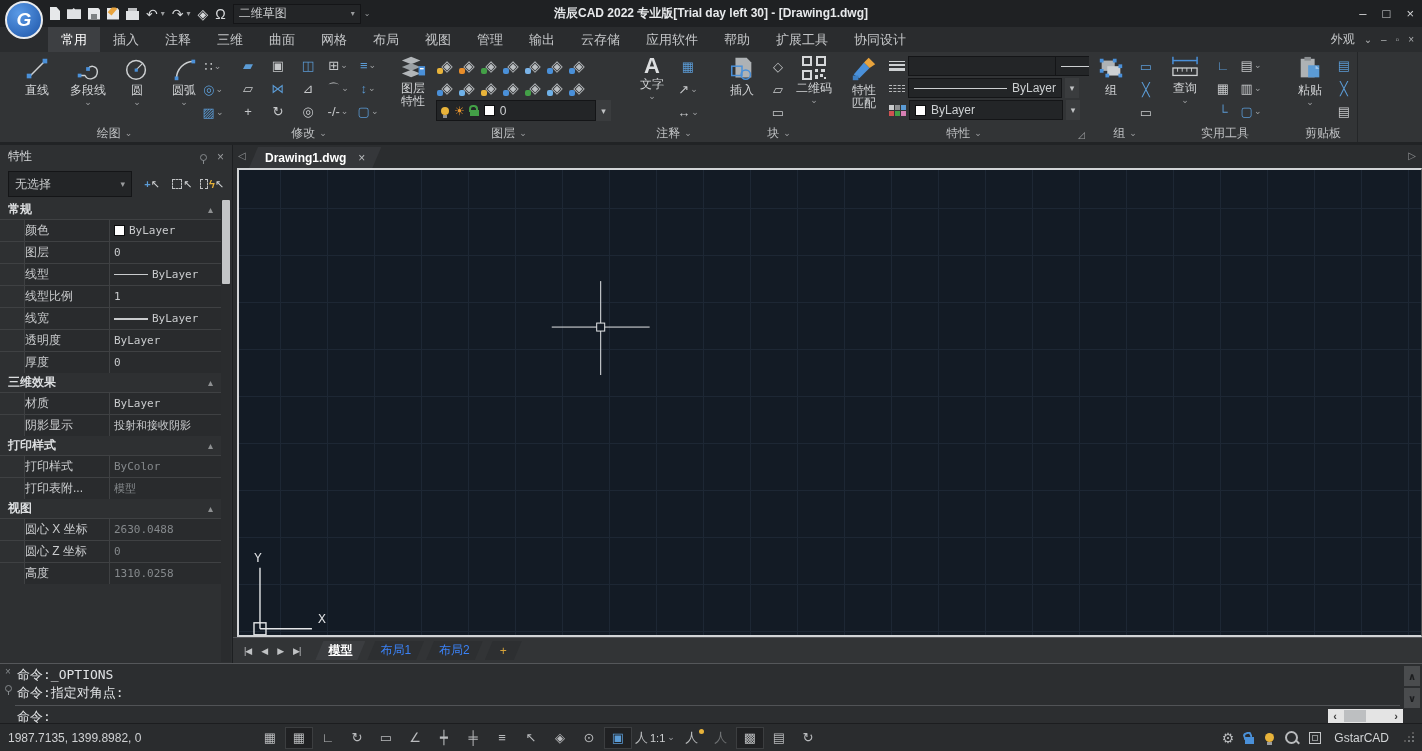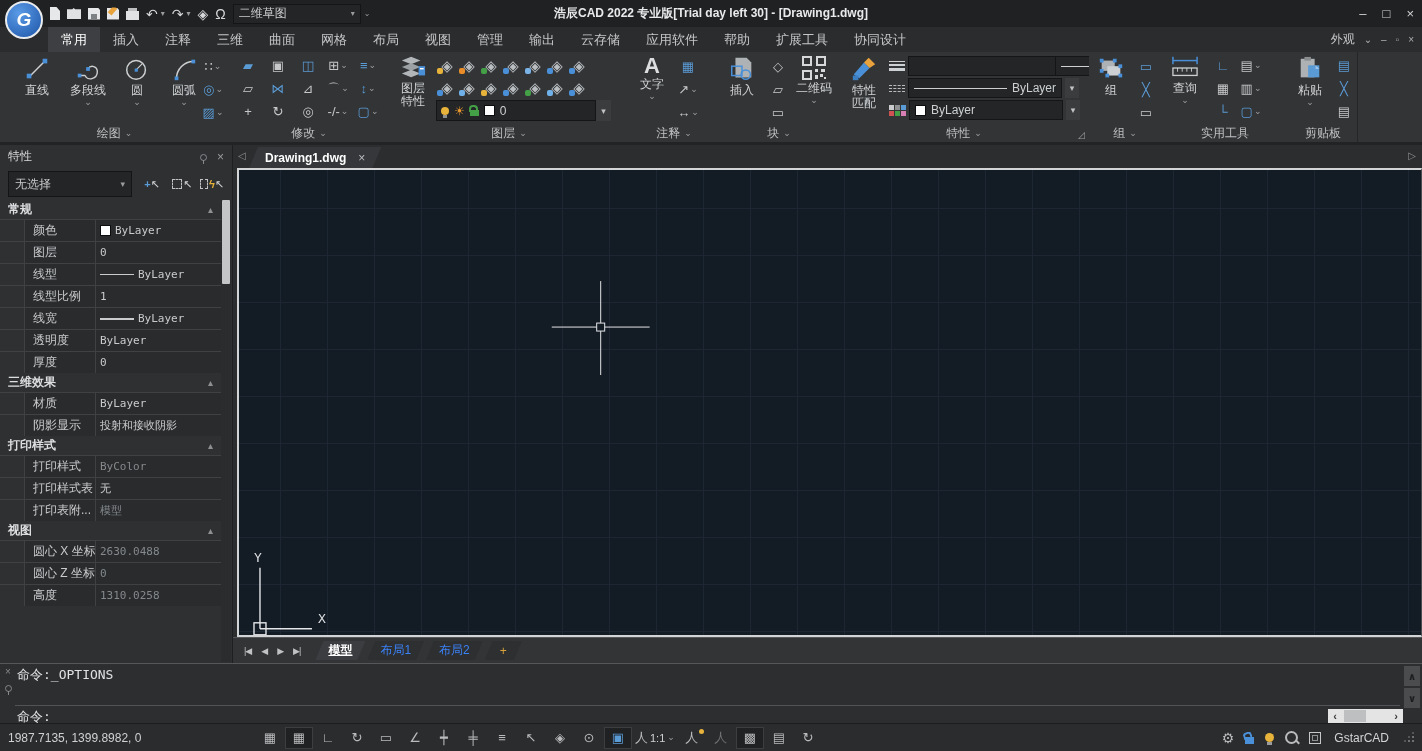--- a/index.html
+++ b/index.html
@@ -88,21 +88,21 @@
   .selbtns{display:flex;gap:6px}
   .selbtn{width:24px;height:24px;display:flex;align-items:center;justify-content:center;gap:0;font-size:11px;color:#d0d2d4}
   .selbtn .acc{color:#5b9bd5;font-weight:bold}
   .selbtn .yl{color:#e8b33a;font-weight:bold}
   .boxy{display:inline-block;width:8px;height:8px;border:1px dashed #c0c2c4;margin-right:1px}
   #psections{position:absolute;left:0;top:55px;width:221px}
   .psec-h{height:19px;display:flex;align-items:center;padding:0 8px;font-weight:bold;color:#dcdee0;background:#2e3032}
   .psec-h .coll{margin-left:auto;color:#8e9092;font-size:10px}
   .prow-p{display:flex;height:21px;border-top:1px solid #3f4143}
   .pgut{width:24px;background:#2e3032}
-  .plab{width:72px;background:#292b2d;border-left:1px solid #3f4143;border-right:1px solid #3f4143;display:flex;align-items:center;padding:0 8px;box-sizing:border-box;color:#c9cbcd;white-space:nowrap;overflow:hidden}
+  .plab{width:86px;background:#292b2d;border-left:1px solid #3f4143;border-right:1px solid #3f4143;display:flex;align-items:center;padding:0 0;box-sizing:border-box;color:#c9cbcd;white-space:nowrap;overflow:hidden}
   .pval{flex:1;background:#292b2d;display:flex;align-items:center;padding:0 4px;gap:4px;color:#c9cbcd;font-family:"DejaVu Sans Mono",monospace;font-size:11px;white-space:nowrap;overflow:hidden}
   .pval.dim{color:#85898c}
   .pval .ln{display:inline-block;width:34px;border-top:1px solid #c9cbcd}
   .pval .ln.thick{border-top-width:2px}
   .pscroll{position:absolute;right:1px;top:55px;width:10px;height:462px;background:#2a2c2e}
   .pthumb{position:absolute;left:1px;top:0;width:8px;height:84px;background:#c3c5c7;border-radius:1px}
   
   .doctabs{position:absolute;left:233px;top:145px;right:0;height:23px;background:#2b2d2f}
   .docchev{position:absolute;top:5px;font-size:10px;color:#8e9092}
   .doctab{position:absolute;left:16px;top:2px;height:21px;padding:0 16px;display:flex;align-items:center;gap:12px;
@@ -771,27 +771,20 @@
           </div>
           <div class="prow-p">
             <span class="pgut"></span>
             <span class="plab">打印样式</span>
             <span class="pval dim">
               <span>ByColor</span>
             </span>
           </div>
           <div class="prow-p">
             <span class="pgut"></span>
-            <span class="plab">打印样式表</span>
-            <span class="pval">
-              <span>无</span>
-            </span>
-          </div>
-          <div class="prow-p">
-            <span class="pgut"></span>
             <span class="plab">打印表附...</span>
             <span class="pval dim">
               <span>模型</span>
             </span>
           </div>
         </div>
         <div class="psec">
           <div class="psec-h">
             <span>视图</span>
             <span class="coll">▴</span>
@@ -869,20 +862,21 @@
       </span>
   </div>
 
   <div class="cmd">
     <div class="cmd-gutter">
       <span>×</span>
       <span class="mini-pin"></span>
     </div>
     <div class="chist" id="chist">
         <div>命令:_OPTIONS</div>
+        <div>命令:指定对角点:</div>
       </div>
     <div class="csep"></div>
     <div class="cprompt">命令:</div>
     <div class="vscroll">
       <div class="vbtn">∧</div>
       <div class="vbtn">∨</div>
     </div>
     <div class="hscroll">
       <div class="hbtn">‹</div>
       <div class="hthumb"></div>

